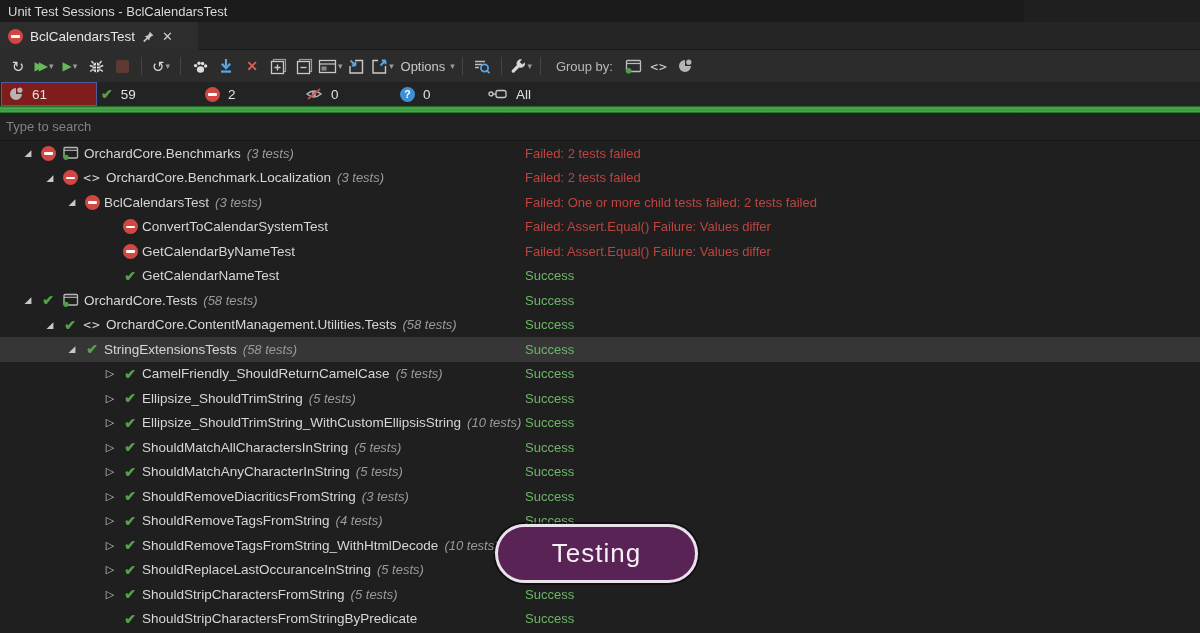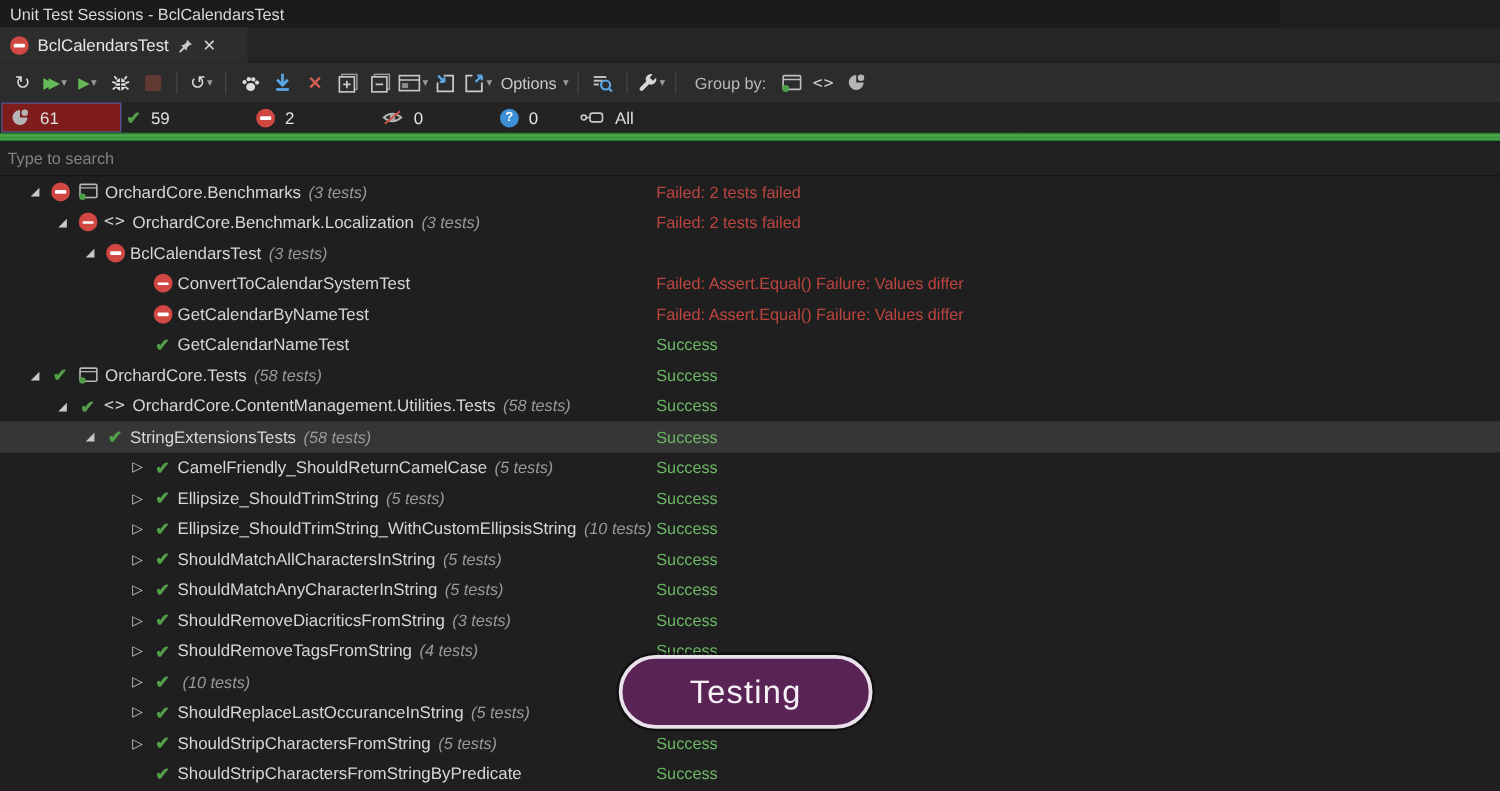--- a/index.html
+++ b/index.html
@@ -257,21 +257,21 @@
         <path d="M2 7 Q9 1 16 7 Q9 13 2 7 Z" fill="none" stroke="#b5b5b5" stroke-width="1.5"></path>
         <circle cx="9" cy="7" r="2.2" fill="#b5b5b5"></circle>
         <line x1="3" y1="12" x2="15" y2="2" stroke="#c4504a" stroke-width="1.8"></line>
       </svg>
       <span>0</span>
     </span>
     <span class="cnt-item" style="left:400px">
       <span class="qcirc">?</span>
       <span>0</span>
     </span>
-    <span class="cnt-item" style="left:464px">
+    <span class="cnt-item" style="left:488px">
       <svg width="20" height="14" viewBox="0 0 20 14">
         <circle cx="3" cy="7" r="2" fill="none" stroke="#c9c9c9" stroke-width="1.3"></circle>
         <line x1="5" y1="7" x2="8" y2="7" stroke="#c9c9c9" stroke-width="1.3"></line>
         <rect x="8" y="3.5" width="10" height="7" rx="2" fill="none" stroke="#c9c9c9" stroke-width="1.3"></rect>
       </svg>
       <span>All</span>
     </span>
   </div>
 
   <div class="progress"></div>
@@ -310,20 +310,21 @@
       <span class="st f">Failed: 2 tests failed</span>
     </div>
 
     <div class="row d2">
       <span class="c ar exp">◢</span>
       <span class="c si">
           <span class="failcirc"></span>
         </span>
       <span class="lbl">BclCalendarsTest</span>
       <span class="cnt">(3 tests)</span>
+      <span class="st f">Failed: One or more child tests failed: 2 tests failed</span>
     </div>
 
     <div class="row d3">
       <span class="c ar"></span>
       <span class="c si">
           <span class="failcirc"></span>
         </span>
       <span class="lbl">ConvertToCalendarSystemTest</span>
       <span class="st f">Failed: Assert.Equal() Failure: Values differ</span>
     </div>
@@ -428,20 +429,21 @@
       <span class="c ar col">▷</span>
       <span class="c si check">✔</span>
       <span class="lbl">ShouldRemoveTagsFromString</span>
       <span class="cnt">(4 tests)</span>
       <span class="st s">Success</span>
     </div>
 
     <div class="row d3">
       <span class="c ar col">▷</span>
       <span class="c si check">✔</span>
+      <span class="lbl">ShouldRemoveTagsFromString_WithHtmlDecode</span>
       <span class="cnt">(10 tests)</span>
       <span class="st s"></span>
     </div>
 
     <div class="row d3">
       <span class="c ar col">▷</span>
       <span class="c si check">✔</span>
       <span class="lbl">ShouldReplaceLastOccuranceInString</span>
       <span class="cnt">(5 tests)</span>
       <span class="st s"></span>

